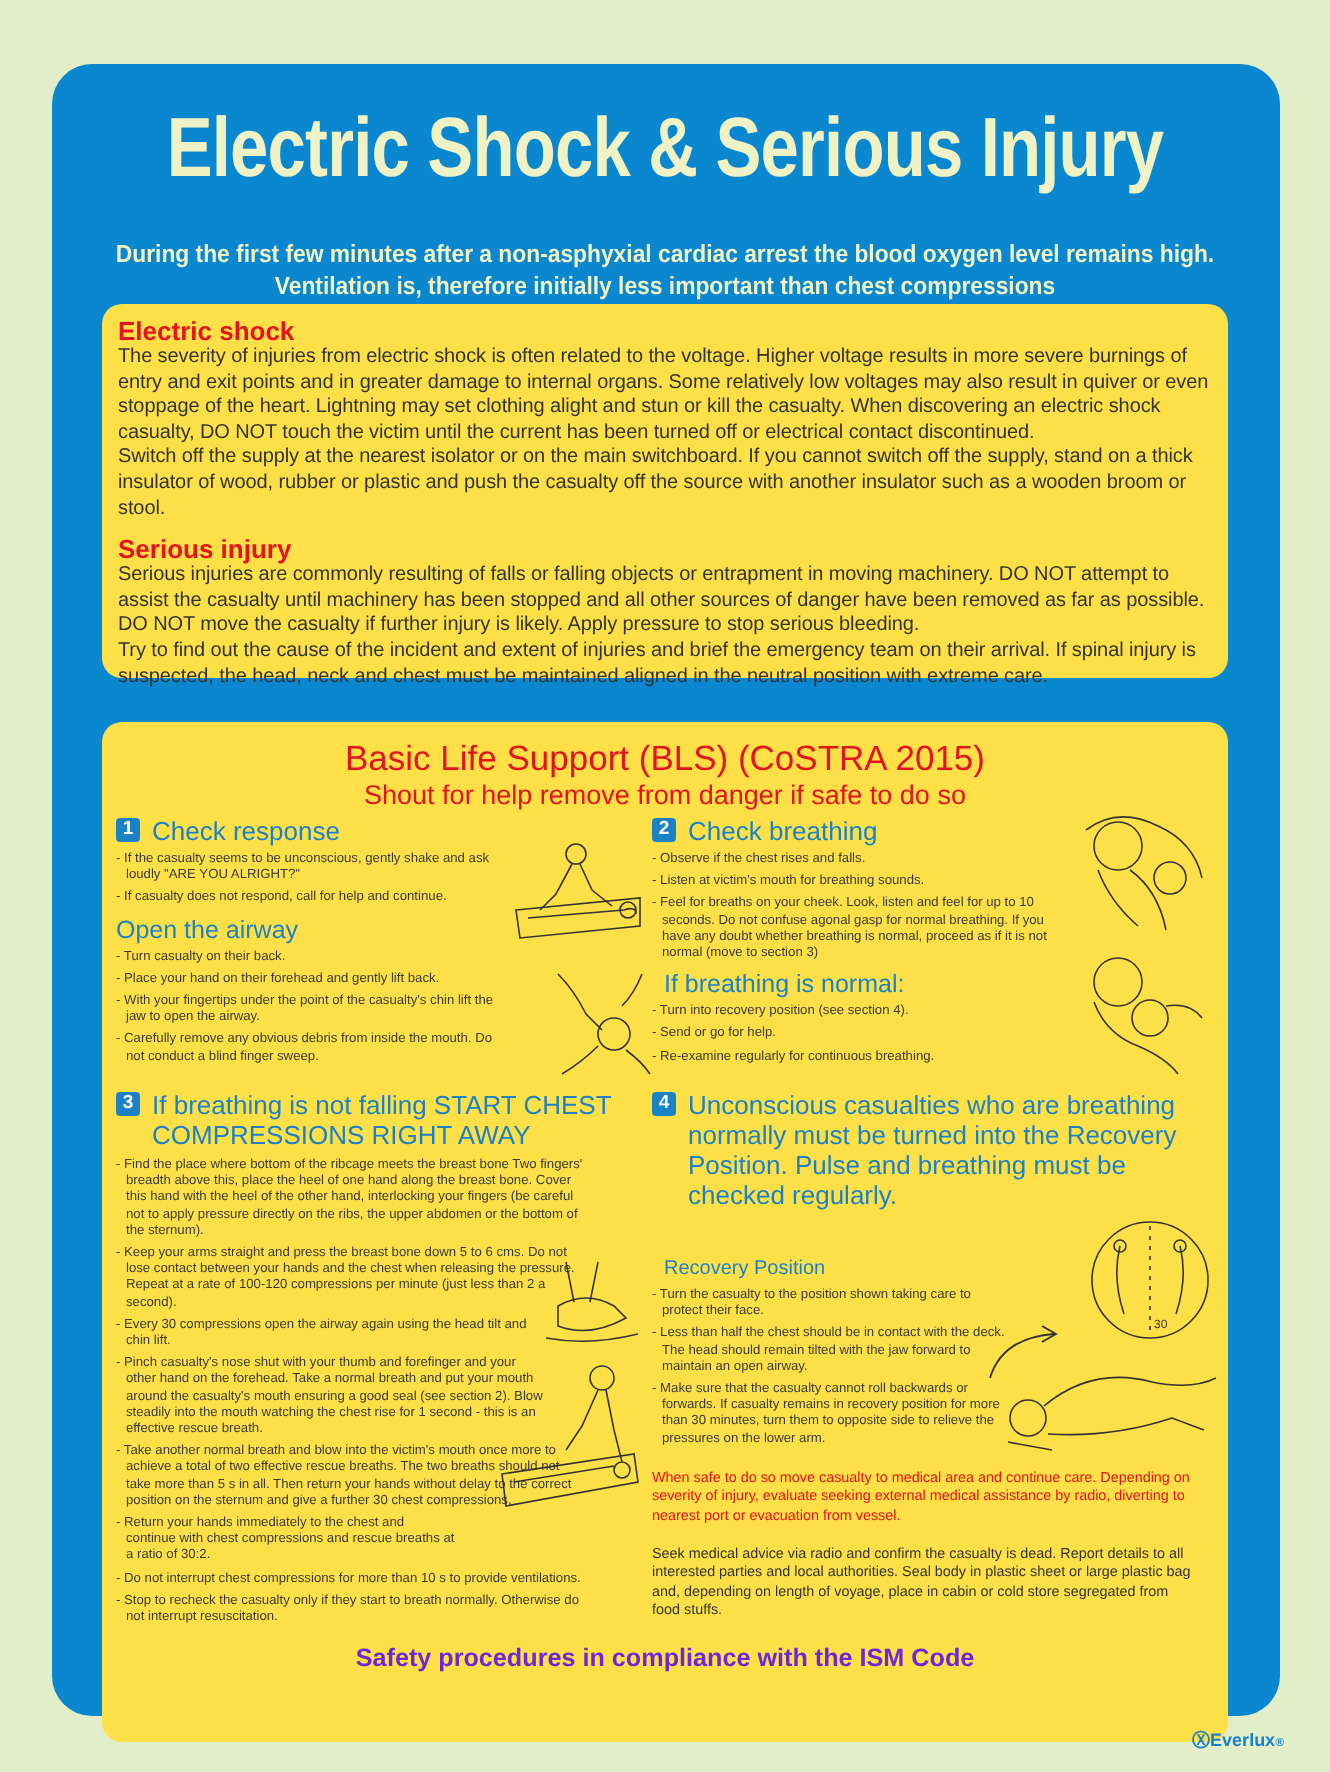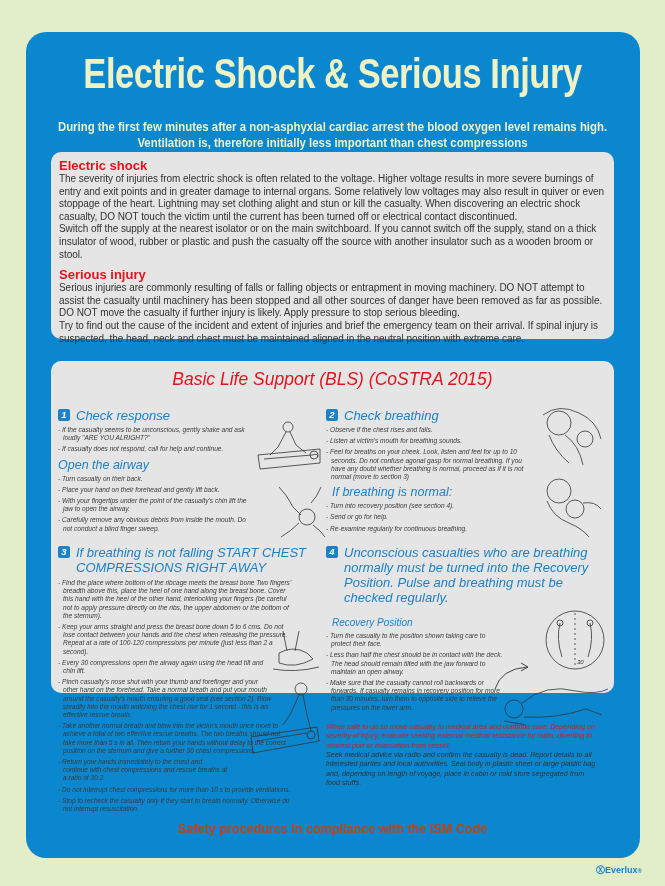--- a/index.html
+++ b/index.html
@@ -16,45 +16,45 @@
     font-family:"Liberation Sans", sans-serif; font-weight:bold;
     font-size:42px; letter-spacing:-0.5px; color:#eef2c4;
     transform:scaleX(0.82); transform-origin:center; white-space:nowrap;
   }
   .intro {
     position:absolute; left:0; width:665px; top:119px; text-align:center;
     color:#eef2c4; font-weight:bold; font-size:12.4px; line-height:16px;
     transform:scaleX(0.92); transform-origin:center;
   }
   .panel {
-    position:absolute; background:#e5e5e5; border-radius:10px;
+    position:absolute; background:#fde047; border-radius:10px;
   }
   .p1 { left:51px; top:152px; width:563px; height:187px; }
-  .p2 { left:51px; top:361px; width:563px; height:332px;font-style:italic; }
+  .p2 { left:51px; top:361px; width:563px; height:510px; }
   .p1 .h { color:#e2141e; font-weight:bold; font-size:13px; margin:0; line-height:15px; }
   .p1 .txt { font-size:10px; line-height:12.6px; color:#333; margin:0; letter-spacing:-0.05px; }
   .p1 .inner { position:absolute; left:8px; top:6px; width:550px; }
   .p1 .sec2 { margin-top:6px; }
 
   .bls-title { position:absolute; left:0; width:563px; top:8px; text-align:center; color:#e2141e; font-size:17.5px; line-height:20px; }
   .bls-sub { position:absolute; left:0; width:563px; top:29px; text-align:center; color:#e2141e; font-size:13.5px; line-height:16px; }
 
   .step { position:absolute; }
   .step-h { color:#1b82c8; font-size:13px; line-height:15px; display:flex; align-items:flex-start; gap:6px; margin:0; }
   .badge { display:inline-block; width:12px; height:12px; background:#1b82c8; color:#fff; font-weight:bold; font-size:9.5px; line-height:12px; text-align:center; border-radius:2px; flex:none; margin-top:1px; }
   .sub-h { color:#1b82c8; font-size:12.5px; line-height:15px; margin:4px 0 2px 0; }
   ul.b { list-style:none; margin:2px 0 0 0; padding:0; }
   ul.b li { font-size:6.6px; line-height:8.2px; color:#3a3a3a; padding-left:5px; text-indent:-5px; margin-bottom:3px; }
   ul.b li::before { content:"- "; }
   .red { color:#e2141e; font-size:7.2px; line-height:9.4px; margin:0; }
   .plain { font-size:7.2px; line-height:9.4px; color:#333; margin:0; }
 
   .footer {
     position:absolute; left:0; width:665px; top:822px; text-align:center;
-    color:#c2410c; font-weight:bold; font-size:12.6px;
+    color:#6d28d9; font-weight:bold; font-size:12.6px;
   }
   .logo {
     position:absolute; right:23px; top:864px; color:#1b82c8; font-weight:bold; font-size:9px;
   }
   .illus { position:absolute; }
   .illus svg { display:block; }
 </style>
 </head>
 <body>
 
@@ -76,20 +76,21 @@
     <div class="sec2">
       <p class="h">Serious injury</p>
       <p class="txt">Serious injuries are commonly resulting of falls or falling objects or entrapment in moving machinery. DO NOT attempt to assist the casualty until machinery has been stopped and all other sources of danger have been removed as far as possible. DO NOT move the casualty if further injury is likely. Apply pressure to stop serious bleeding.</p>
       <p class="txt">Try to find out the cause of the incident and extent of injuries and brief the emergency team on their arrival. If spinal injury is suspected, the head, neck and chest must be maintained aligned in the neutral position with extreme care.</p>
     </div>
   </div>
 </div>
 
 <div class="panel p2">
   <div class="bls-title">Basic Life Support (BLS) (CoSTRA 2015)</div>
+  <div class="bls-sub">Shout for help  remove from danger if safe to do so</div>
 
   <div class="step" style="left:7px; top:47px; width:190px;">
     <p class="step-h">
         <span class="badge">1</span>
         <span>Check response</span>
       </p>
     <ul class="b" style="margin-top:3px;">
       <li>If the casualty seems to be unconscious, gently shake and ask loudly "ARE YOU ALRIGHT?"</li>
       <li>If casualty does not respond, call for help and continue.</li>
     </ul>
@@ -184,29 +185,29 @@
       <path d="M10 62 L60 54"></path>
       <circle cx="64" cy="56" r="4"></circle>
     </svg>
   </div>
 
   <div class="step" style="left:275px; top:184px; width:285px;">
     <p class="step-h">
         <span class="badge">4</span>
         <span>Unconscious casualties who are breathing normally must be turned into the Recovery Position. Pulse and breathing must be checked regularly.</span>
       </p>
-    <p class="sub-h" style="font-size:10px; margin-top:10px; margin-left:6px;">Recovery Position</p>
+    <p class="sub-h" style="font-size:10px; margin-top:22px; margin-left:6px;">Recovery Position</p>
     <ul class="b" style="width:180px;">
       <li>Turn the casualty to the position shown taking care to protect their face.</li>
       <li>Less than half the chest should be in contact with the deck. The head should remain tilted with the jaw forward to maintain an open airway.</li>
       <li>Make sure that the casualty cannot roll backwards or forwards. If casualty remains in recovery position for more than 30 minutes, turn them to opposite side to relieve the pressures on the lower arm.</li>
     </ul>
     <div style="margin-top:10px; width:270px;">
       <p class="red">When safe to do so move casualty to medical area and continue care. Depending on severity of injury, evaluate seeking external medical assistance by radio, diverting to nearest port or evacuation from vessel.</p>
-      <p class="plain" style="margin-top:0;">Seek medical advice via radio and confirm the casualty is dead. Report details to all interested parties and local authorities. Seal body in plastic sheet or large plastic bag and, depending on length of voyage, place in cabin or cold store segregated from food stuffs.</p>
+      <p class="plain" style="margin-top:10px;">Seek medical advice via radio and confirm the casualty is dead. Report details to all interested parties and local authorities. Seal body in plastic sheet or large plastic bag and, depending on length of voyage, place in cabin or cold store segregated from food stuffs.</p>
     </div>
   </div>
   <div class="illus" style="left:493px; top:248px;">
     <svg width="62" height="62" viewBox="0 0 62 62" fill="none" stroke="#333" stroke-width="0.8">
       <circle cx="31" cy="31" r="29"></circle>
       <line x1="31" y1="4" x2="31" y2="58" stroke-dasharray="2 3"></line>
       <path d="M16 14 Q12 30 18 48 M46 14 Q50 30 44 48"></path>
       <circle cx="16" cy="14" r="3"></circle>
       <circle cx="46" cy="14" r="3"></circle>
       <text x="33" y="55" font-size="6" fill="#333" stroke="none" font-family="Liberation Sans, sans-serif">30</text>

